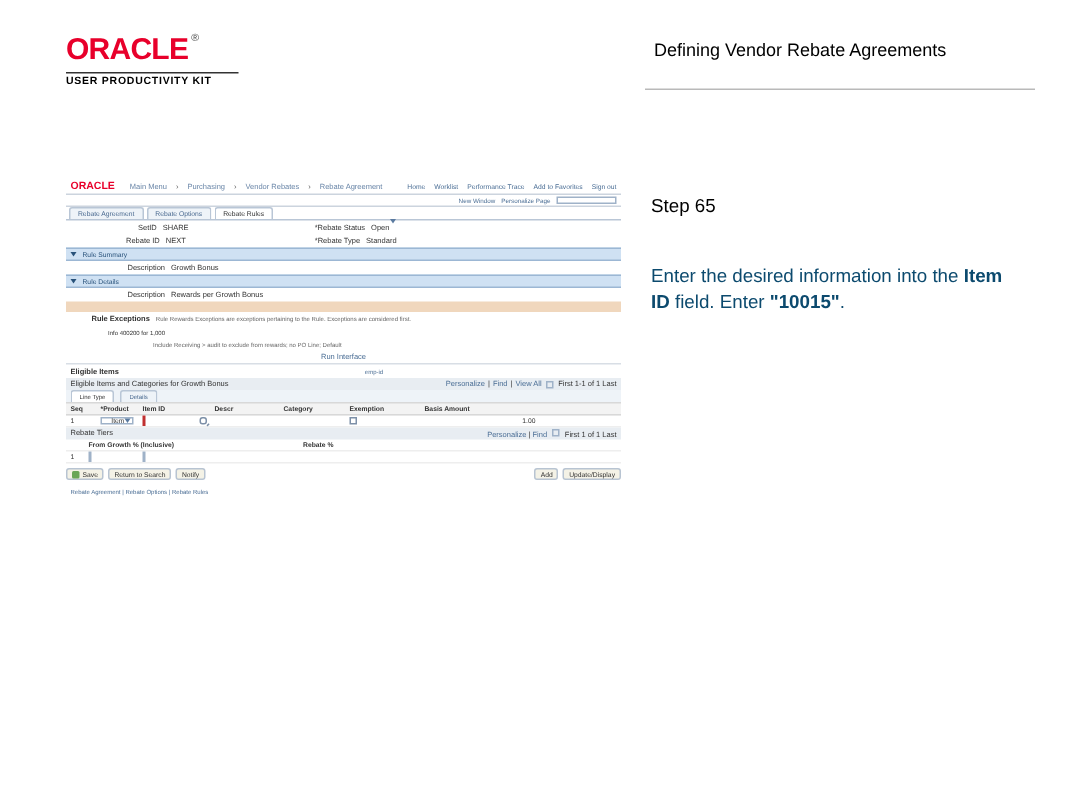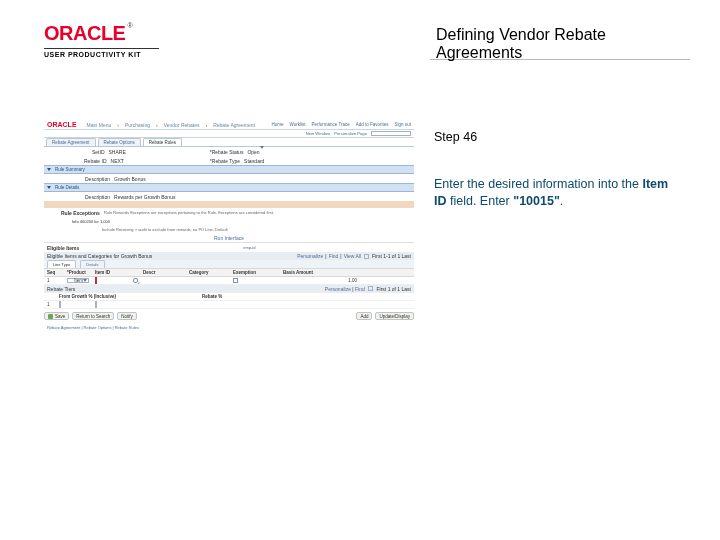--- a/index.html
+++ b/index.html
@@ -1,20 +1,20 @@
 <!DOCTYPE html>
 <html><head>
 <meta charset="utf-8">
 <style>
   * { box-sizing: border-box; margin: 0; padding: 0; }
   body { width: 720px; height: 540px; background: #fff; font-family: Arial, Helvetica, sans-serif; position: relative; }
 
   
   .header-strip { position: absolute; left: 430px; top: 20px; width: 260px; height: 40px; border-bottom: 1px solid #b9b9b9; }
-  .header-title { font-size: 16px; color: #000; padding: 6px 0 0 6px; }
+  .header-title { font-size: 12px; color: #000; padding: 6px 0 0 6px; }
 
   
   .logo-block { position: absolute; left: 44px; top: 22px; width: 150px; }
   .logo-oracle { font-family: Arial, sans-serif; font-weight: 900; font-size: 20px; color: #e8002b; letter-spacing: -0.5px; display: flex; align-items: center; gap: 2px; }
   .logo-oracle .tm { font-size: 7px; font-weight: 400; position: relative; top: -8px; color: #444; }
   .logo-sub { height: 1px; background: #333; margin: 3px 0 2px 0; width: 115px; }
   .logo-kit { font-size: 7px; letter-spacing: 0.5px; color: #000; font-weight: 600; }
 
   
   .instr-step { position: absolute; left: 434px; top: 130px; font-size: 12.5px; color: #000; }
@@ -86,21 +86,21 @@
 
 <div class="logo-block">
   <div class="logo-oracle">
     <span>ORACLE</span>
     <span class="tm">®</span>
   </div>
   <div class="logo-sub"></div>
   <div class="logo-kit">USER PRODUCTIVITY KIT</div>
 </div>
 
-<div class="instr-step">Step 46</div>
+<div class="instr-step">Step 65</div>
 <div class="instr-body">
   <span>Enter the desired information into the </span><b>Item ID</b><span> field. Enter </span><b>"10015"</b><span>.</span>
 </div>
 
 <div class="app">
 
   <div class="app-top">
     <span class="mini-logo">ORACLE</span>
     <span class="crumb">Main Menu</span>
       <span class="sep">›</span>

